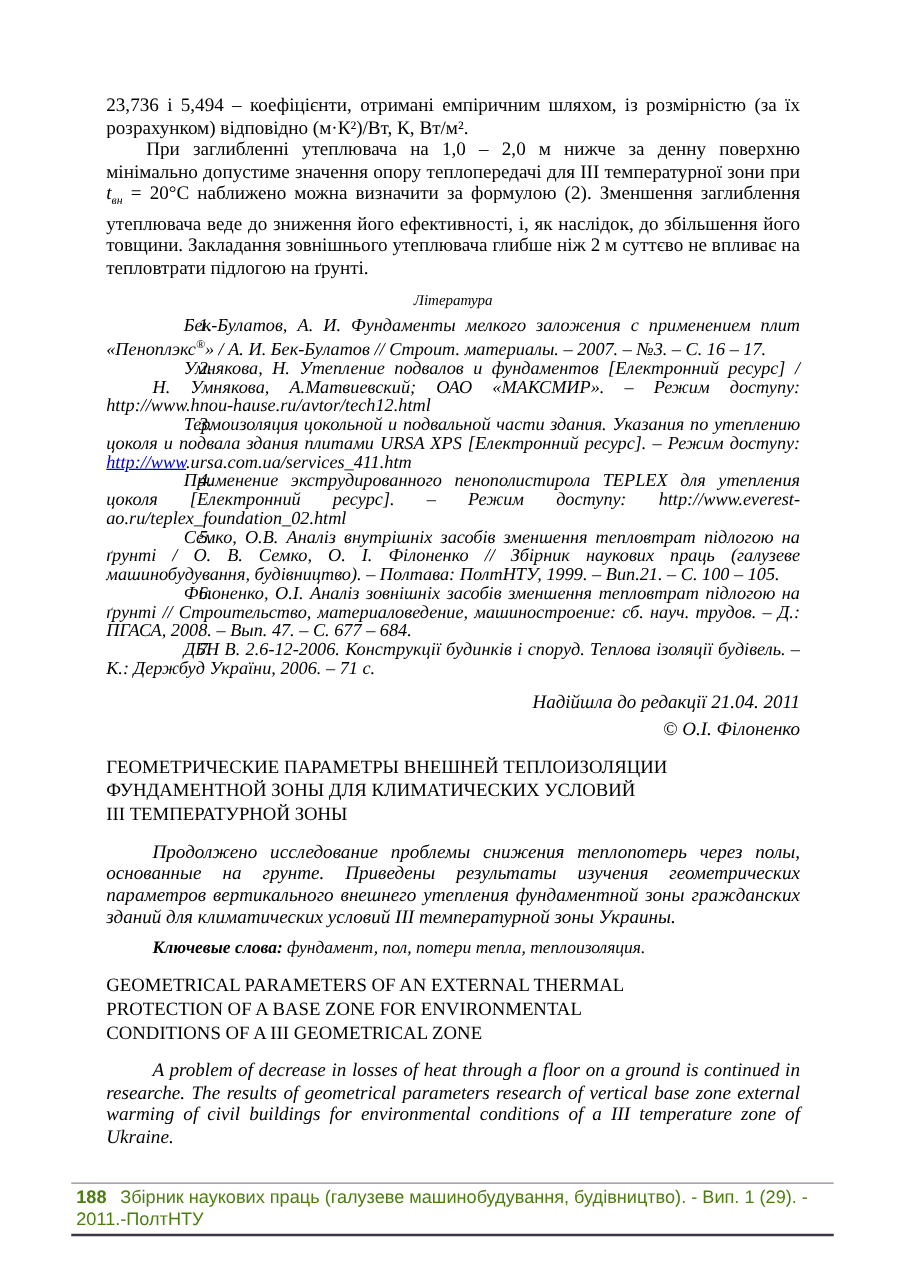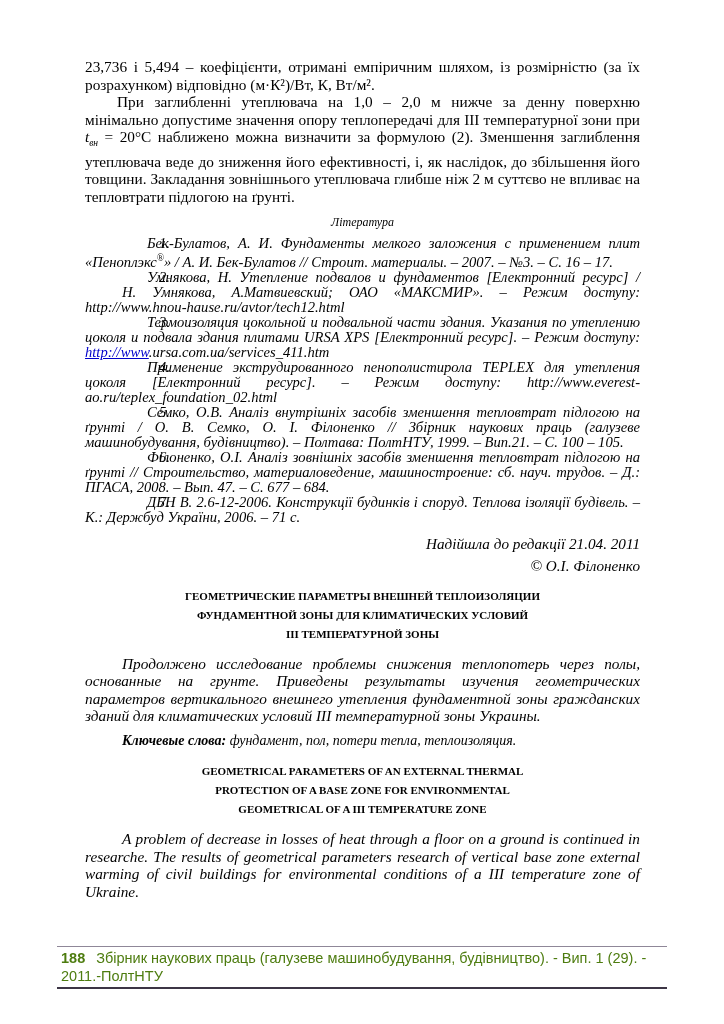--- a/index.html
+++ b/index.html
@@ -1,39 +1,39 @@
 <!DOCTYPE html>
 <html><head>
 <meta charset="utf-8">
 <style>
   html,body{margin:0;padding:0;}
   body{
     width:724px;height:1024px;background:#ffffff;position:relative;
     font-family:"Liberation Serif", serif;color:#000;overflow:hidden;
   }
-  .content{position:absolute;left:85px;top:58px;width:555px;}
+  .content{position:absolute;left:85px;top:76px;width:555px;}
   .para{font-size:15.3px;line-height:17.5px;text-align:justify;margin:0;}
   .para.indent{text-indent:32px;}
   sup.sq{font-size:9.5px;}
   sub.sm{font-size:9.5px;font-style:italic;}
   i.var{font-style:italic;}
   .lit-head{margin:9px 0 0 0;text-align:center;font-style:italic;font-size:12px;line-height:17px;}
   .refs{margin-top:5px;}
   .ref{font-size:14.6px;line-height:15px;font-style:italic;text-align:justify;text-indent:37px;margin:0;}
   .ref-line{font-size:14.6px;line-height:15px;font-style:italic;text-align:justify;
     text-align-last:justify;-moz-text-align-last:justify;margin:0;}
   .ref-line.first{text-indent:37px;}
   .ref-line.hang{padding-left:37px;}
   .ref-line.last{text-align:left;text-align-last:left;}
   .ref-num{display:inline-block;width:25px;font-style:italic;}
   .link{color:#0000cc;text-decoration:underline;cursor:pointer;}
   .right-it{text-align:right;font-style:italic;font-size:15.2px;line-height:17px;margin:0;}
   .received{margin-top:10px;}
   .copyright{margin-top:5px;}
-  .title{margin:13px 0 0 0;text-align:center;font-weight:bold;font-size:11px;line-height:19px;}
+  .title{margin:13px 0 0 0;text-align:left;font-weight:normal;font-size:15px;line-height:19px;}
   .abstract{margin:11px 0 0 0;font-style:italic;text-align:justify;text-indent:37px;
     font-size:15.3px;line-height:17.5px;}
   .kw{margin:7px 0 0 0;font-style:italic;font-size:14px;line-height:17.5px;text-indent:37px;}
   .kw .kw-label{font-weight:bold;font-style:italic;}
   .footer{position:absolute;left:57px;top:946px;width:610px;font-family:"Liberation Sans", sans-serif;}
   .footer-rule-top{border-top:1px solid #8f8798;height:0;}
   .footer-row{padding:2px 0 2px 4px;font-size:14.5px;line-height:18px;color:#4d7c0f;}
   .footer-pageno{font-weight:bold;margin-right:11px;}
   .footer-rule-bottom{border-top:2px solid #3c3545;height:0;}
 </style>
@@ -86,21 +86,21 @@
     <div>III ТЕМПЕРАТУРНОЙ ЗОНЫ</div>
   </div>
 
   <p class="abstract">Продолжено исследование проблемы снижения теплопотерь через полы, основанные на грунте. Приведены результаты изучения геометрических параметров вертикального внешнего утепления фундаментной зоны гражданских зданий для климатических условий III температурной зоны Украины.</p>
 
   <p class="kw"><span class="kw-label">Ключевые слова:</span><span> фундамент, пол, потери тепла, теплоизоляция.</span></p>
 
   <div class="title">
     <div>GEOMETRICAL PARAMETERS OF AN EXTERNAL THERMAL</div>
     <div>PROTECTION OF A BASE ZONE FOR ENVIRONMENTAL</div>
-    <div>GEOMETRICAL OF A III TEMPERATURE ZONE</div>
+    <div>CONDITIONS OF A III GEOMETRICAL ZONE</div>
   </div>
 
   <p class="abstract">A problem of decrease in losses of heat through a floor on a ground is continued in researche. The results of geometrical parameters research of vertical base zone external warming of civil buildings for environmental conditions of a III temperature zone of Ukraine.</p>
 
 
 </div>
 
 <div class="footer">
   <div class="footer-rule-top"></div>
   <div class="footer-row"><span class="footer-pageno">188</span><span>Збірник наукових праць (галузеве машинобудування, будівництво). - Вип. 1 (29). - 2011.-ПолтНТУ</span></div>

